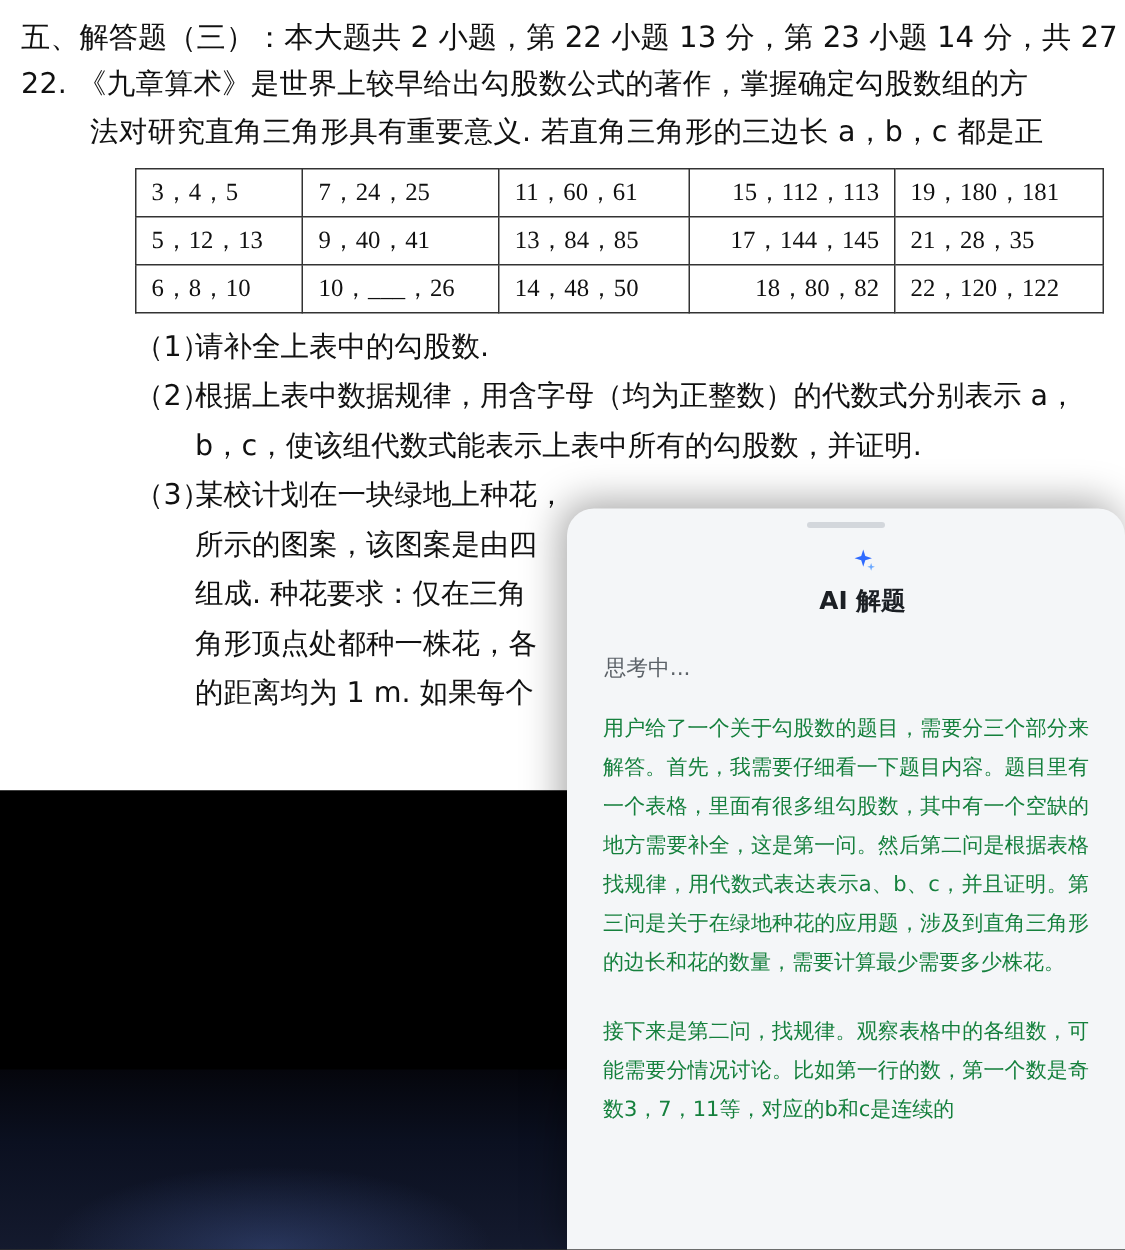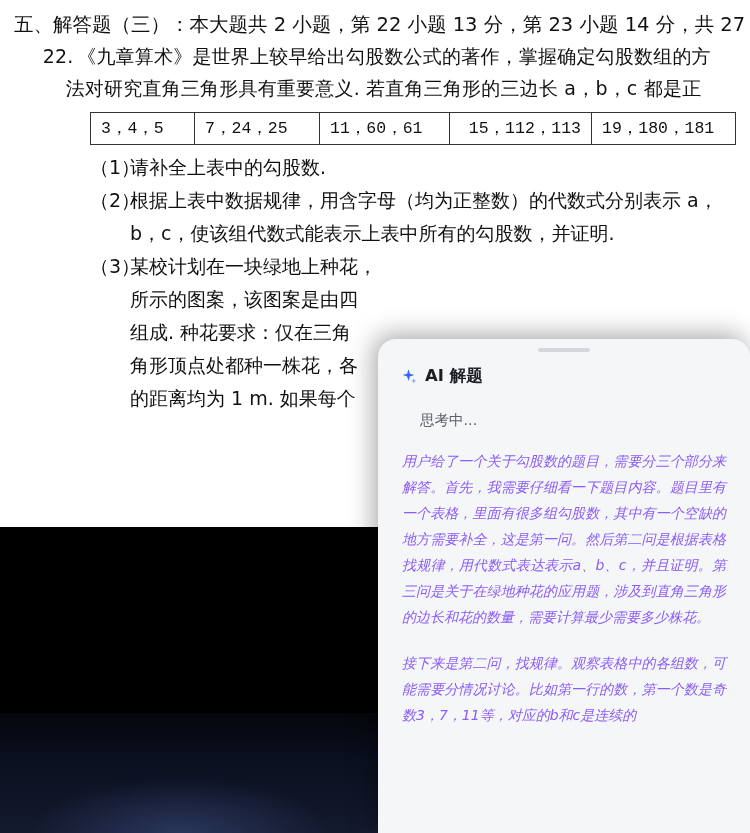--- a/index.html
+++ b/index.html
@@ -34,47 +34,46 @@
     padding: 10px 14px 0 14px;
     box-sizing: border-box;
     color: #111;
     font-family: "DejaVu Sans", "Liberation Sans", sans-serif;
   }
   .q-line {
     font-size: 19px;
     line-height: 32px;
     white-space: nowrap;
     letter-spacing: 0.2px;
-    text-align: center;
   }
   .q-head {
     font-size: 19.5px;
     line-height: 30px;
     font-weight: 500;
     white-space: nowrap;
   }
   .q-body {
-    margin-left: 17px;
+    margin-left: 46px;
   }
   .q-num {
     display: inline-block;
     width: 38px;
     vertical-align: top;
     font-size: 19px;
   }
   .q-indent {
     margin-left: 76px;
   }
 
   
   #pyth-table {
     margin: 8px 0 6px 76px;
     border-collapse: collapse;
     font-size: 16.5px;
-    font-family: Liberation Mono, monospace;
+    font-family: Liberation Serif, serif;
     border-radius: 14px;
   }
   #pyth-table td {
     border: 1px solid #333;
     padding: 4px 10px 5px 10px;
     height: 20px;
     white-space: nowrap;
     color: #111;
   }
   #pyth-table td.c0 { width: 104px; }
@@ -150,20 +149,21 @@
     height: 4px;
     border-radius: 2px;
     background: #d3d7dc;
     margin: 9px auto 0 auto;
   }
   #panel-header {
     display: flex;
     align-items: center;
     gap: 8px;
     padding: 13px 0 10px 22px;
+    flex-direction: column;
   }
   #sparkle-icon {
     width: 17px;
     height: 17px;
     display: block;
   }
   #panel-title {
     font-size: 16.5px;
     font-weight: bold;
     color: #1b1f24;
@@ -171,31 +171,30 @@
   }
   #panel-body {
     padding: 14px 24px 0 24px;
     height: 420px;
     overflow: hidden;
     position: relative;
   }
   #thinking-label {
     font-size: 14.5px;
     color: #5c6268;
-    margin: 0 0 18px 18px;
+    margin: 0 0 18px 1px;
     font-family: "DejaVu Sans", "Liberation Sans", sans-serif;
   }
   .think-para {
     font-size: 14px;
     line-height: 26px;
-    color: #8b5cf6;
+    color: #15803d;
     margin: 0 0 20px 0;
     text-align: justify;
     font-family: "DejaVu Sans", "Liberation Sans", sans-serif;
-    font-style: italic;
   }
   .think-para:last-child { margin-bottom: 0; }
   #fade-bottom {
     position: absolute;
     left: 0;
     right: 0;
     bottom: 0;
     height: 34px;
     background: linear-gradient(180deg, rgba(244,246,248,0) 0%, rgba(244,246,248,1) 85%);
     pointer-events: none;
@@ -216,20 +215,34 @@
 
     <table id="pyth-table">
       <tbody>
           <tr>
         <td class="c0">3，4，5</td>
         <td class="c1">7，24，25</td>
         <td class="c2">11，60，61</td>
         <td class="c3">15，112，113</td>
         <td class="c4">19，180，181</td>
       </tr>
+      <tr>
+        <td class="c0">5，12，13</td>
+        <td class="c1">9，40，41</td>
+        <td class="c2">13，84，85</td>
+        <td class="c3">17，144，145</td>
+        <td class="c4">21，28，35</td>
+      </tr>
+      <tr>
+        <td class="c0">6，8，10</td>
+        <td class="c1">10，___，26</td>
+        <td class="c2">14，48，50</td>
+        <td class="c3">18，80，82</td>
+        <td class="c4">22，120，122</td>
+      </tr>
     </tbody>
       </table>
 
     <div class="sub-line q-indent">
       <span class="sub-label">（1）</span><span>请补全上表中的勾股数.</span>
     </div>
     <div class="sub-line q-indent">
       <span class="sub-label">（2）</span><span>根据上表中数据规律，用含字母（均为正整数）的代数式分别表示 a，</span>
     </div>
     <div class="sub-line sub-indent">b，c，使该组代数式能表示上表中所有的勾股数，并证明.</div>

